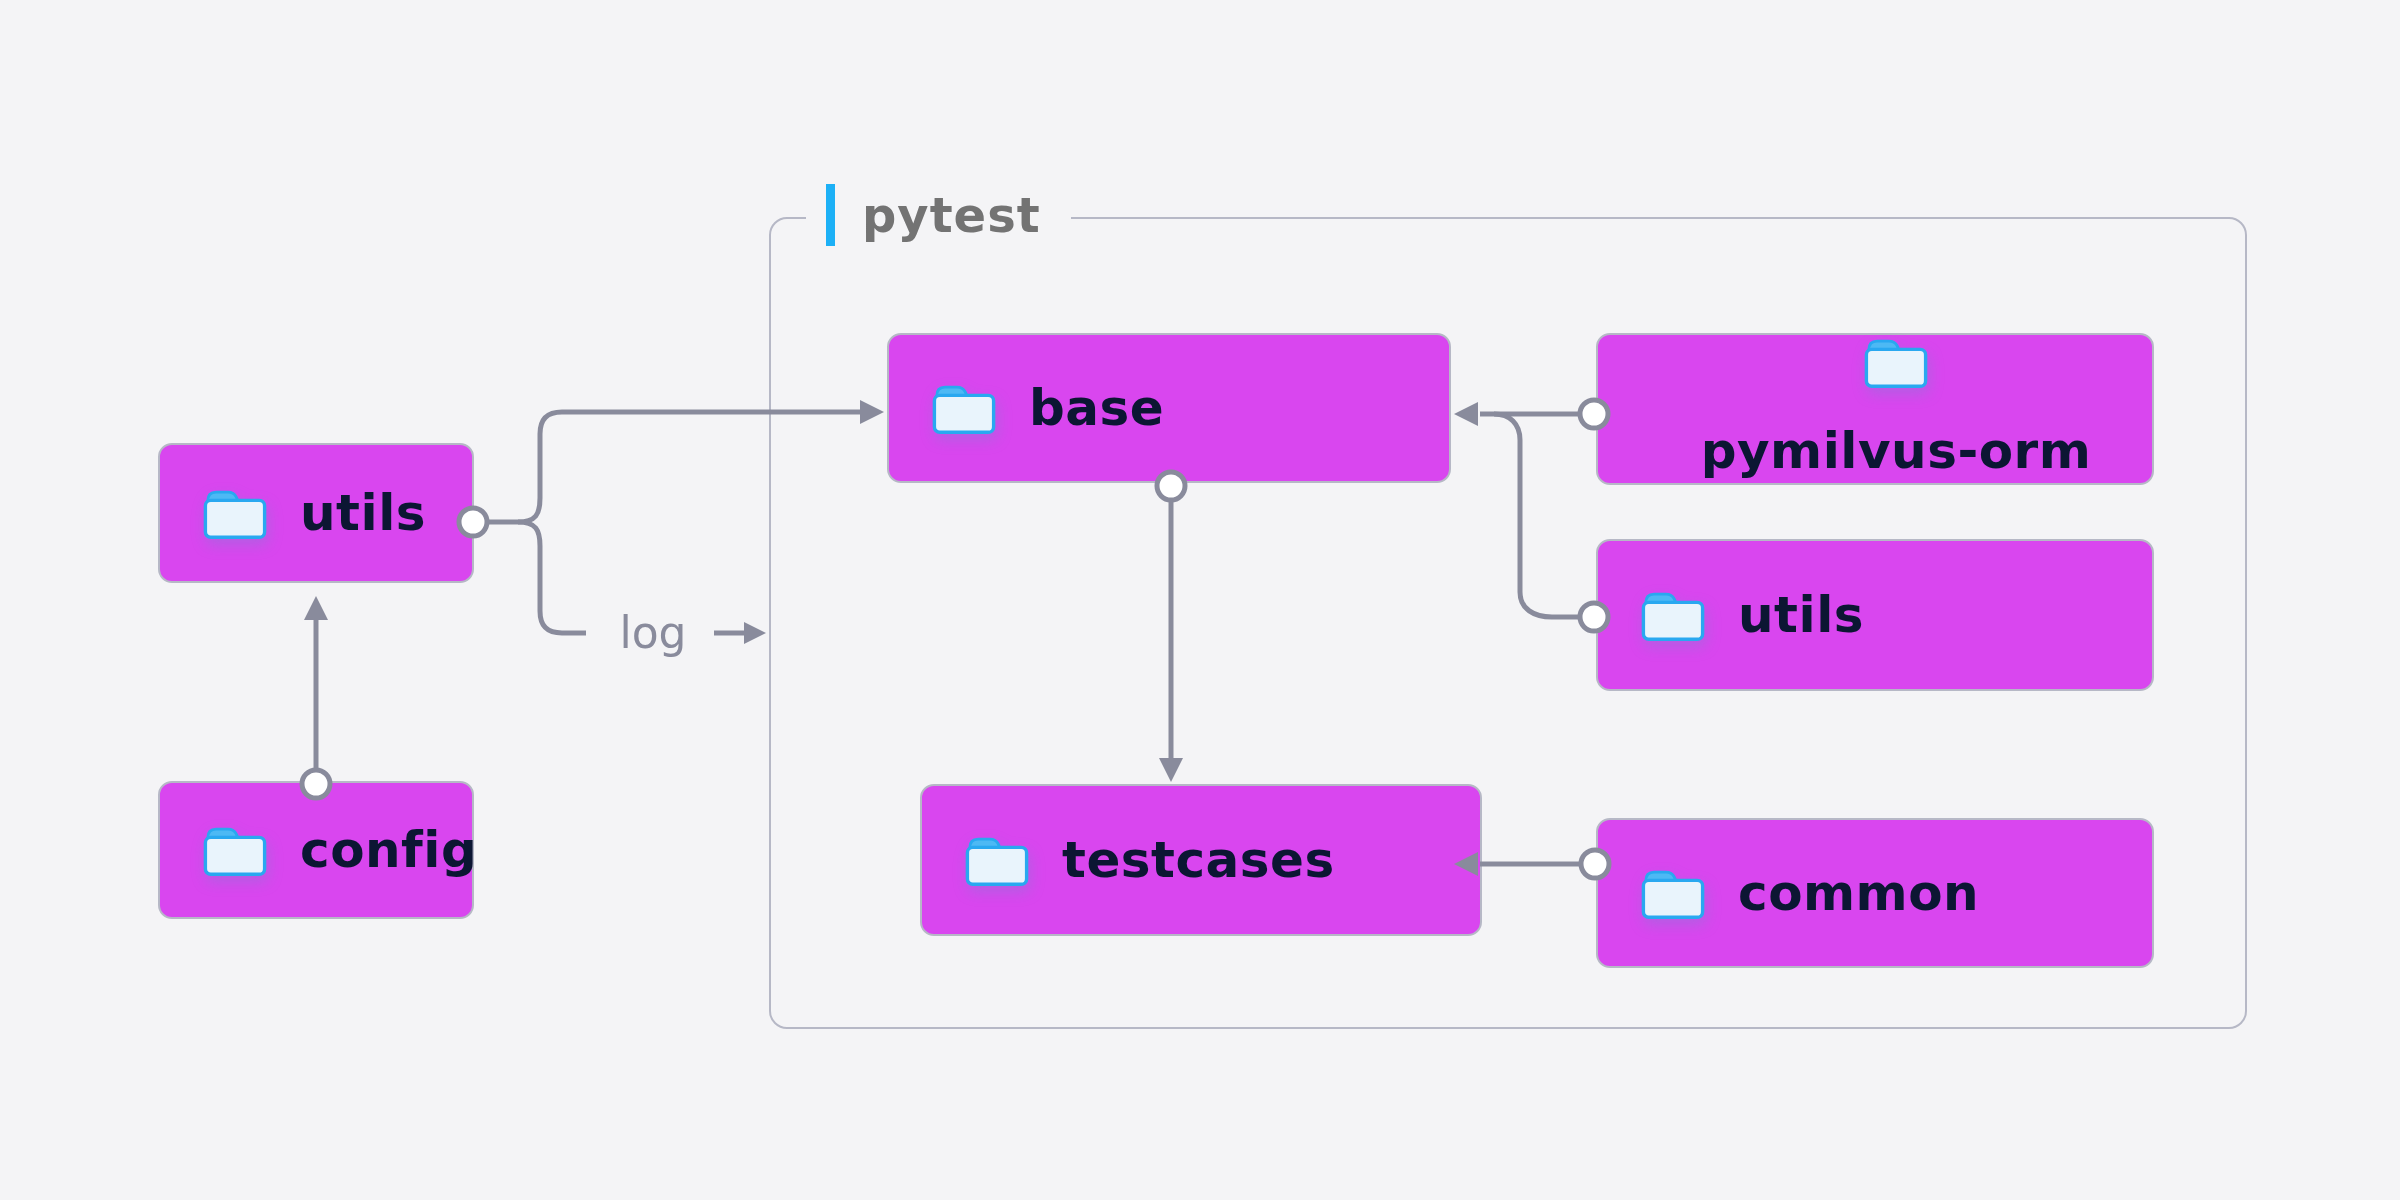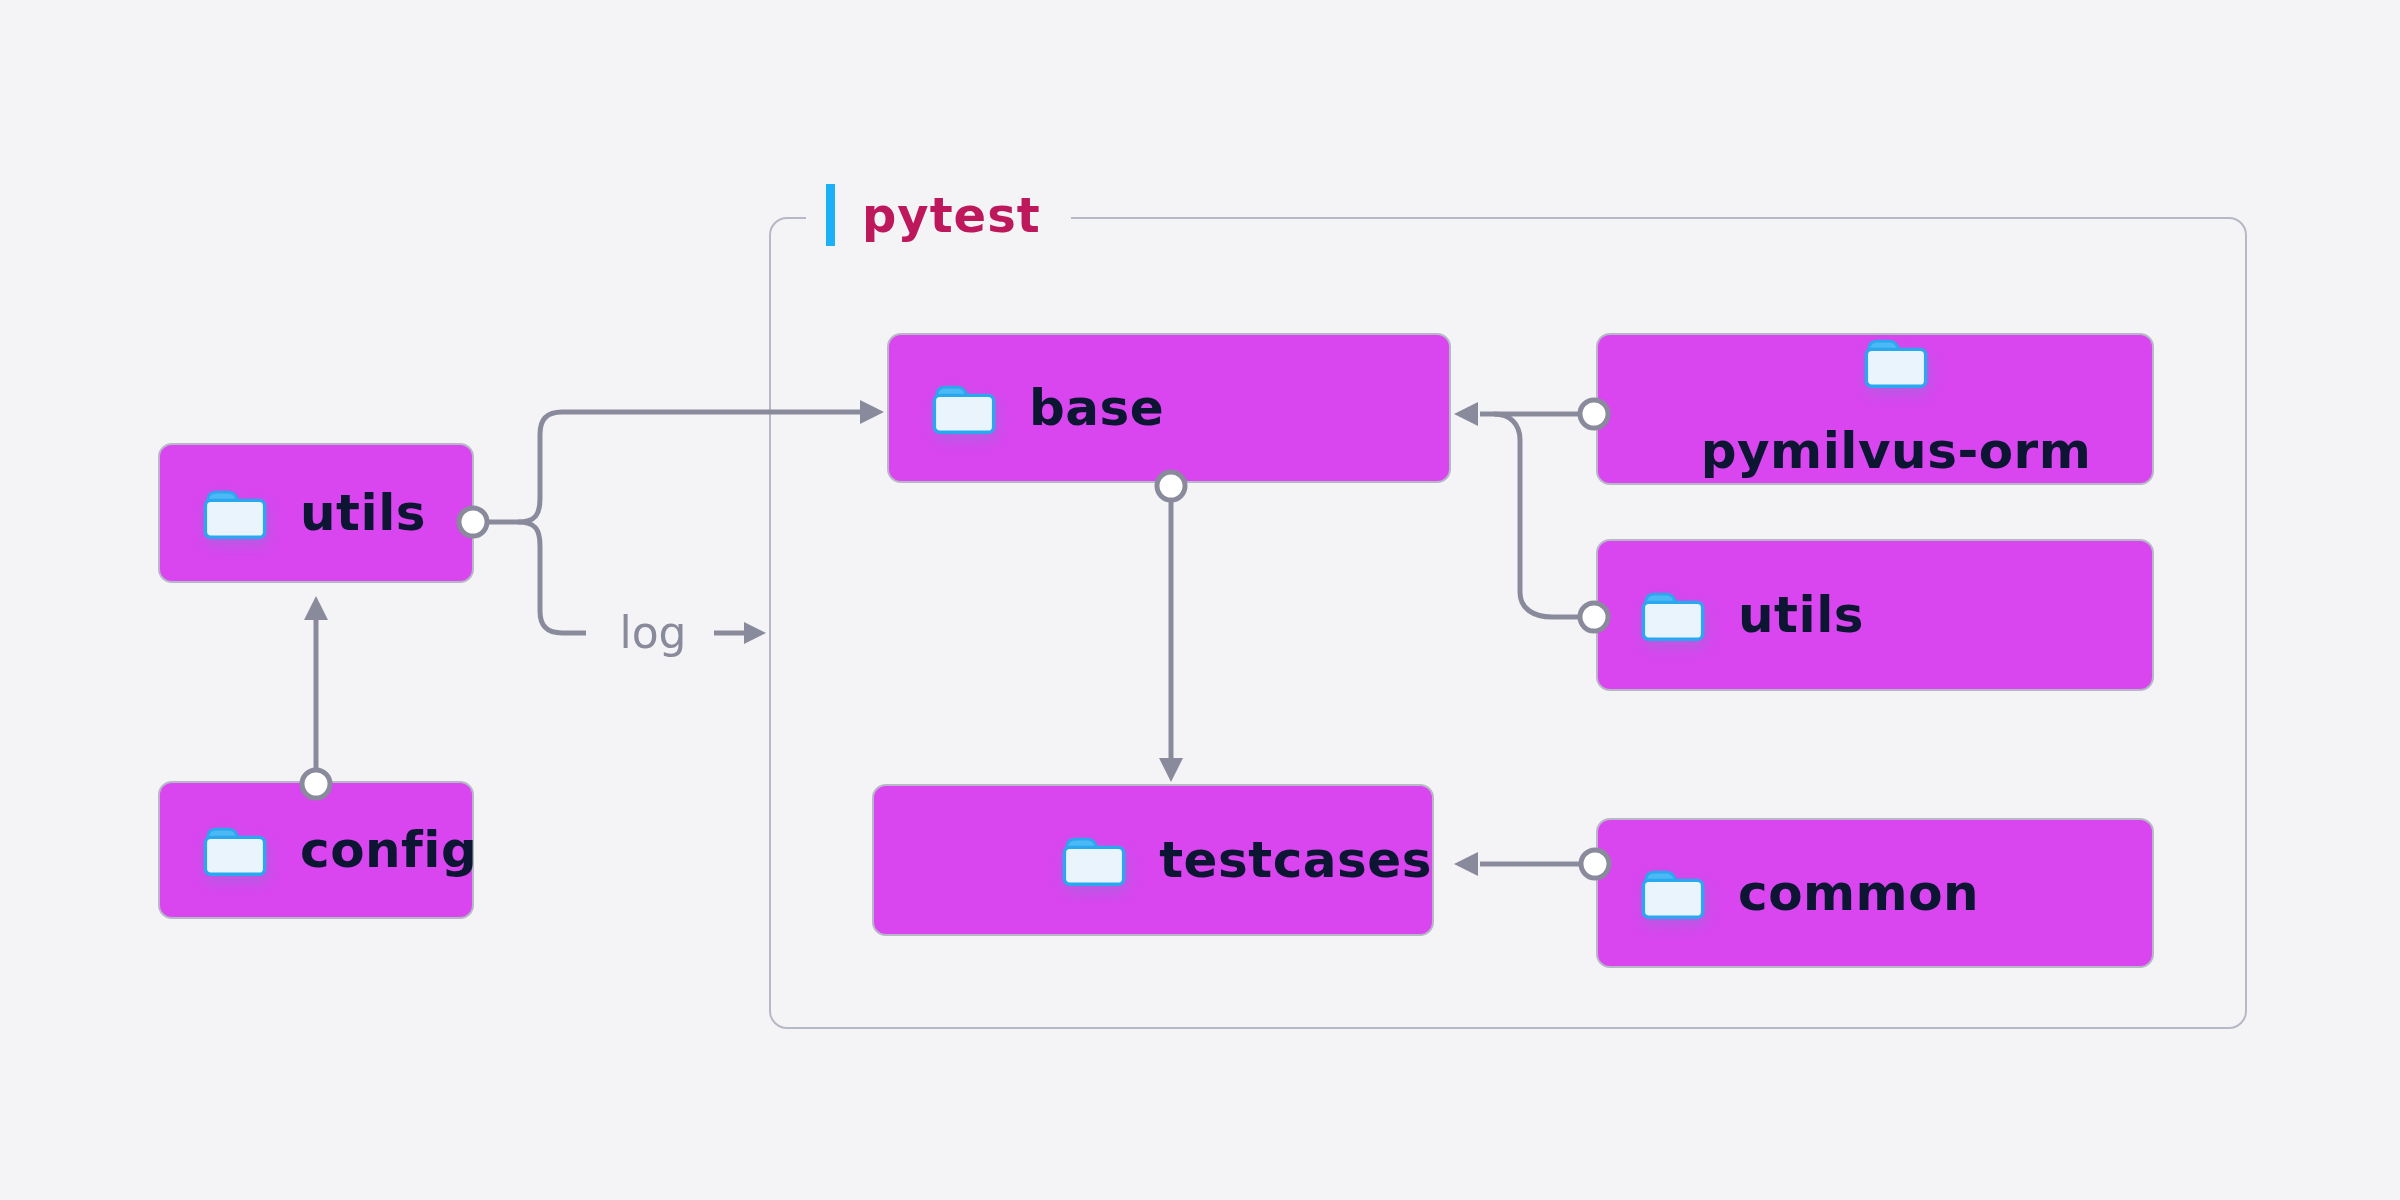--- a/index.html
+++ b/index.html
@@ -9,33 +9,33 @@
   }
   .group-box{
     position:absolute;left:769px;top:217px;width:1478px;height:812px;
     border:2px solid #b6b8c6;border-radius:18px;box-sizing:border-box;z-index:1;
   }
   .group-legend{
     position:absolute;left:806px;top:183px;height:64px;display:flex;align-items:center;
     background:#f4f4f6;padding:0 30px 0 20px;z-index:2;
   }
   .accent-bar{width:9px;height:62px;background:#1cb0f6;margin-right:27px;flex:0 0 auto;}
-  .group-label{font-size:48px;font-weight:700;color:#be185d;letter-spacing:1px;line-height:62px;text-align:center;}
+  .group-label{font-size:48px;font-weight:700;color:#737373;letter-spacing:1px;line-height:62px;text-align:center;}
   .node{
     position:absolute;background:#d946ef;border:2px solid #b6b8c6;border-radius:14px;
     box-sizing:border-box;display:flex;align-items:center;padding-left:42px;gap:32px;z-index:3;
   }
   .node-label{font-size:50px;font-weight:700;color:#0c1633;letter-spacing:.5px;white-space:nowrap;}
   .folder{width:66px;height:55px;flex:0 0 auto;filter:drop-shadow(2px 6px 7px rgba(90,150,200,.30));}
   #node-utils    {left:158px;top:443px;width:316px;height:140px;}
   #node-config   {left:158px;top:781px;width:316px;height:138px;}
   #node-base     {left:887px;top:333px;width:564px;height:150px;}
   #node-pymilvus {left:1596px;top:333px;width:558px;height:152px;flex-direction:column;}
   #node-check    {left:1596px;top:539px;width:558px;height:152px;}
-  #node-testcases{left:872px;top:784px;width:562px;height:152px;justify-content:flex-end;}
+  #node-testcases{left:920px;top:784px;width:562px;height:152px;}
   #node-common   {left:1596px;top:785px;width:558px;height:150px;margin-top:33px;}
   .edge-label{
     position:absolute;left:594px;top:606px;width:118px;height:54px;line-height:54px;
     text-align:center;font-size:44px;font-weight:400;color:#898b9c;z-index:2;white-space:nowrap;
   }
   #edges{position:absolute;left:0;top:0;width:2400px;height:1200px;z-index:4;pointer-events:none;}
   #edges path,#edges line{stroke:#898b9c;stroke-width:5;fill:none;}
   #edges polygon{fill:#898b9c;stroke:none;}
   #edges circle{fill:#ffffff;stroke:#898b9c;stroke-width:5;}
 </style>

